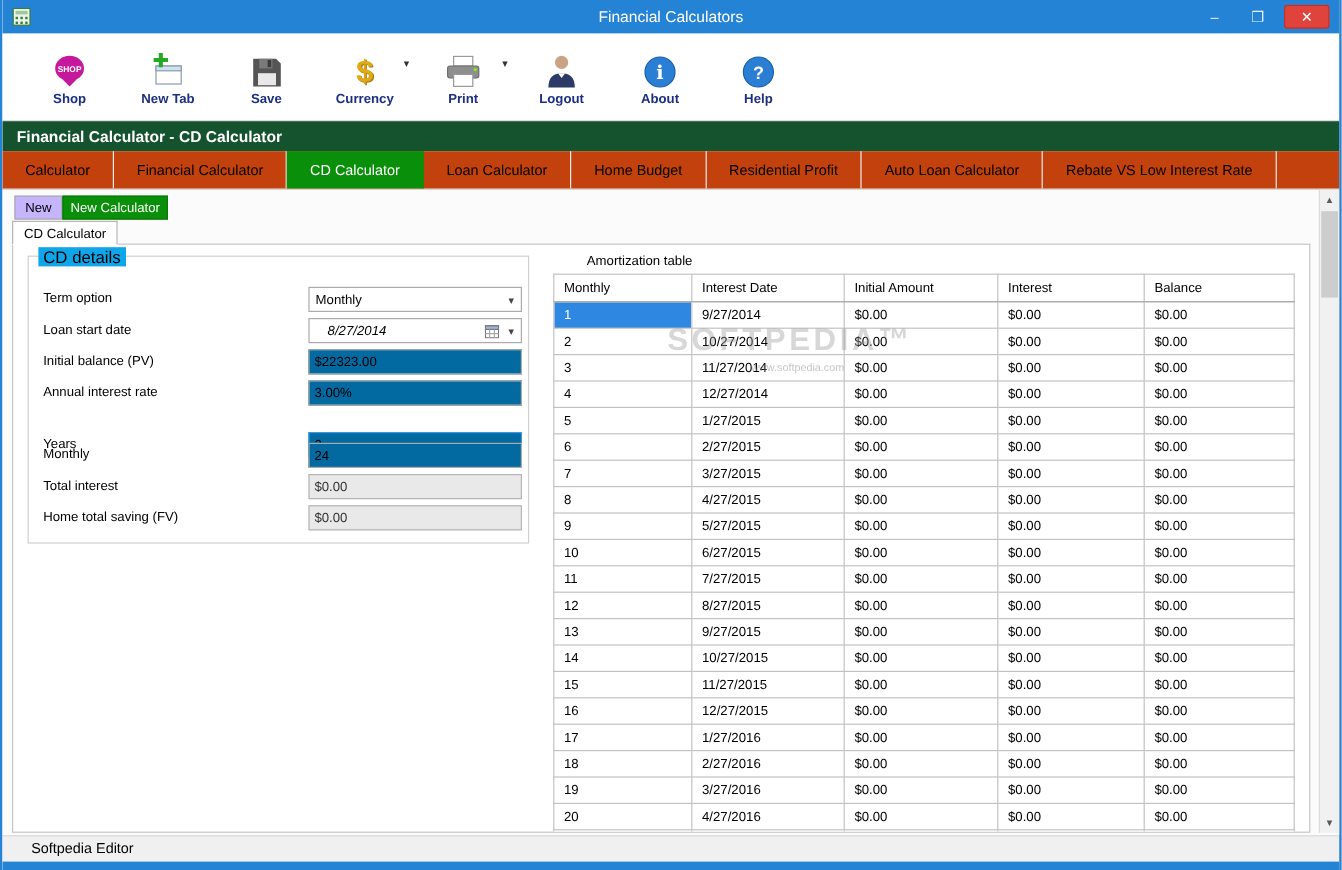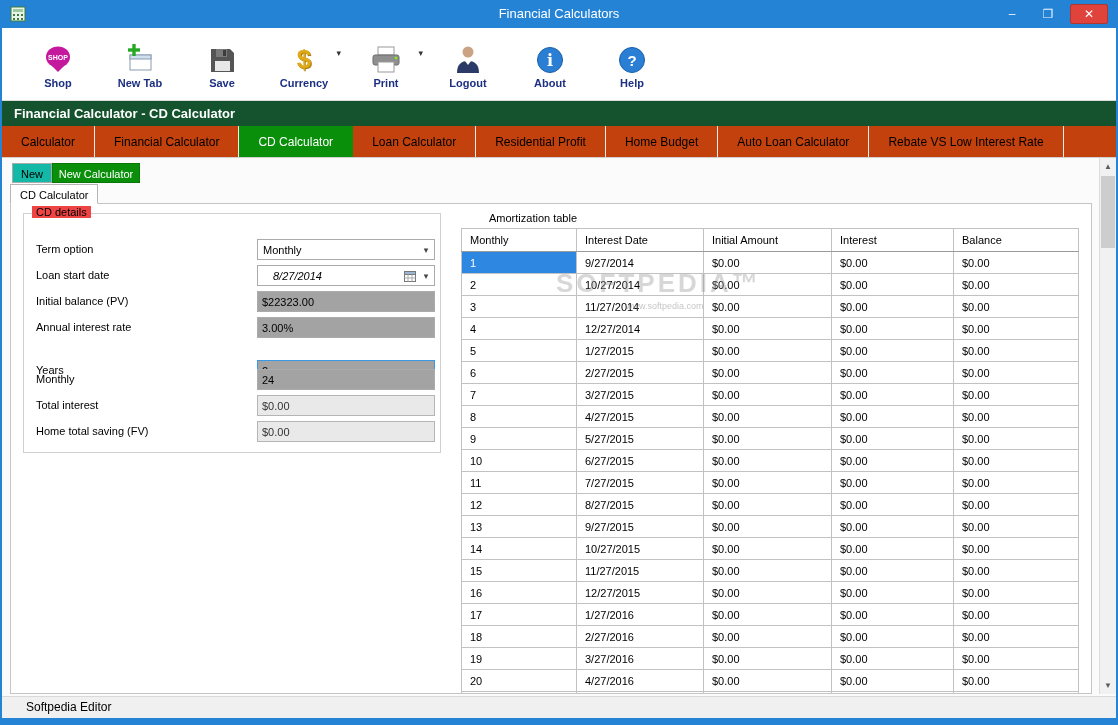--- a/index.html
+++ b/index.html
@@ -38,38 +38,38 @@
   .main-tabs{position:absolute;top:126px;left:0;width:100%;height:32px;background:#c2410c;
              display:flex;border-bottom:1px solid #d0d0d0;box-sizing:border-box;}
   .main-tab{padding:0 19px;display:flex;align-items:center;font-size:12px;color:#000;
             border-right:1px solid #ececec;cursor:pointer;white-space:nowrap;}
   .main-tab.active{background:#0a8f0a;color:#fff;border-right-color:#0a8f0a;}
 
   
   .workspace{position:absolute;top:158px;left:0;width:1118px;height:538px;background:#fbfbfb;}
   .sub-tab{position:absolute;top:5px;height:20px;line-height:20px;font-size:11px;
            text-align:center;cursor:pointer;box-sizing:border-box;}
-  .sub-tab-new{left:10px;width:40px;background:#14b8a6;border:1px solid #aaa;color:#000;}
+  .sub-tab-new{left:10px;width:40px;background:#c4b5fd;border:1px solid #aaa;color:#000;}
   .sub-tab-newcalc{left:50px;width:88px;background:#0a8f0a;border:1px solid #097809;color:#fff;}
   .page-tab{position:absolute;left:8px;top:26px;width:88px;height:20px;line-height:20px;
             background:#fff;border:1px solid #b5b5b5;border-bottom:1px solid #fff;
             font-size:11px;padding-left:9px;z-index:2;box-sizing:border-box;cursor:pointer;}
   .content-panel{position:absolute;left:8px;top:45px;width:1082px;height:491px;background:#fff;
                  border:1px solid #c5c5c5;box-sizing:border-box;overflow:hidden;}
 
   
   .groupbox{position:absolute;left:12px;top:9px;width:418px;height:240px;
             border:1px solid #d0d0d0;box-sizing:border-box;}
-  .groupbox-legend{position:absolute;top:-8px;left:8px;background:#ef4444;padding:0 4px;
-                   font-size:11px;color:#000;}
+  .groupbox-legend{position:absolute;top:-8px;left:8px;background:#0ea5e9;padding:0 4px;
+                   font-size:14px;color:#000;}
   .field-row{position:absolute;left:12px;width:394px;height:21px;}
   .field-label{font-size:11px;color:#000;line-height:21px;}
   .ctl{position:absolute;left:221px;top:0;width:178px;height:21px;font-size:11px;
        box-sizing:border-box;font-family:inherit;}
-  input.ctl{border:1px solid #ababab;padding:0 4px;color:#000;background:#a3a3a3;outline:none;}
+  input.ctl{border:1px solid #ababab;padding:0 4px;color:#000;background:#0369a1;outline:none;}
   input.ctl.focused{border:1px solid #3a97e4;}
   input.ctl.readonly{background:#e9e9e9;border:1px solid #b5b5b5;color:#333;}
   .combo,.datefield{border:1px solid #ababab;background:#fff;display:flex;align-items:center;
                     padding-left:5px;cursor:pointer;}
   .combo-text{flex:1;}
   .combo-arrow{width:16px;text-align:center;color:#444;font-size:9px;}
   .date-value{margin-left:10px;flex:1;font-style:italic;}
   .date-cal{width:16px;display:flex;justify-content:center;}
 
   
@@ -215,22 +215,22 @@
     </div>
   </div>
 
   <div class="header-bar">Financial Calculator - CD Calculator</div>
 
   <div class="main-tabs">
     <div class="main-tab">Calculator</div>
     <div class="main-tab">Financial Calculator</div>
     <div class="main-tab active">CD Calculator</div>
     <div class="main-tab">Loan Calculator</div>
+    <div class="main-tab">Home Budget</div>
     <div class="main-tab">Residential Profit</div>
-    <div class="main-tab">Home Budget</div>
     <div class="main-tab">Auto Loan Calculator</div>
     <div class="main-tab">Rebate VS Low Interest Rate</div>
   </div>
 
   <div class="workspace">
 
     <div class="sub-tab sub-tab-new">New</div>
     <div class="sub-tab sub-tab-newcalc">New Calculator</div>
 
     <div class="page-tab">CD Calculator</div>

